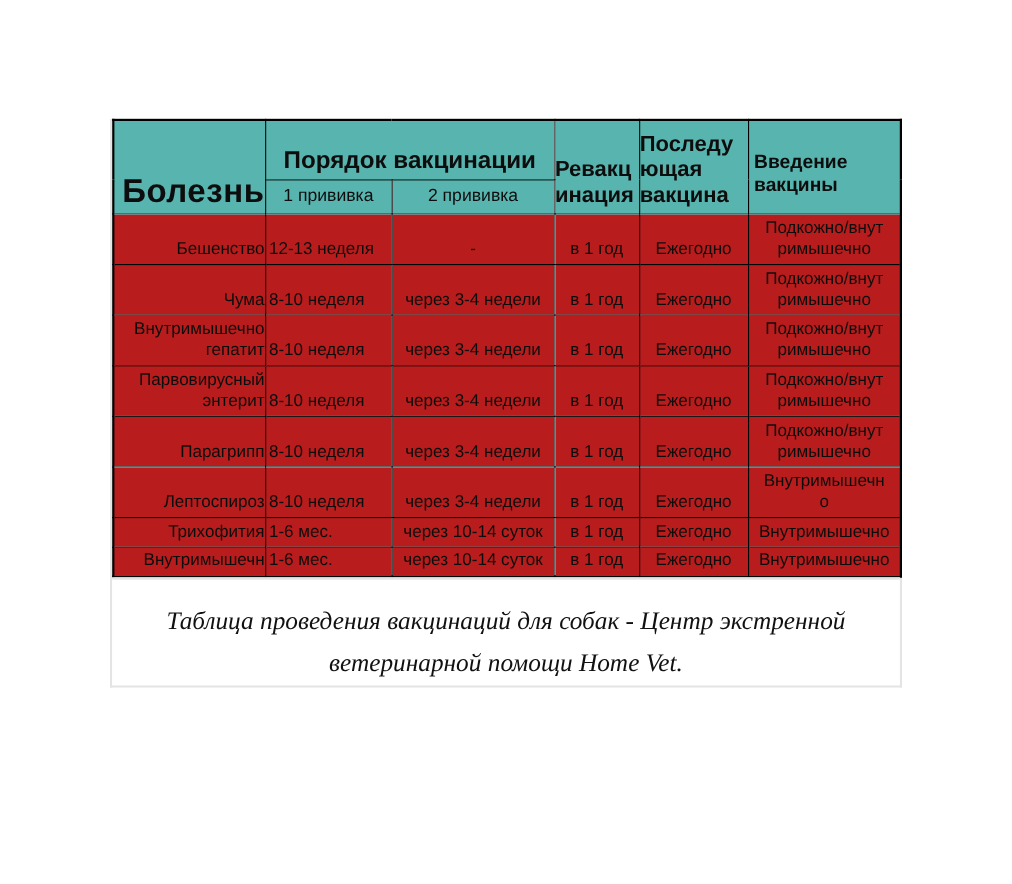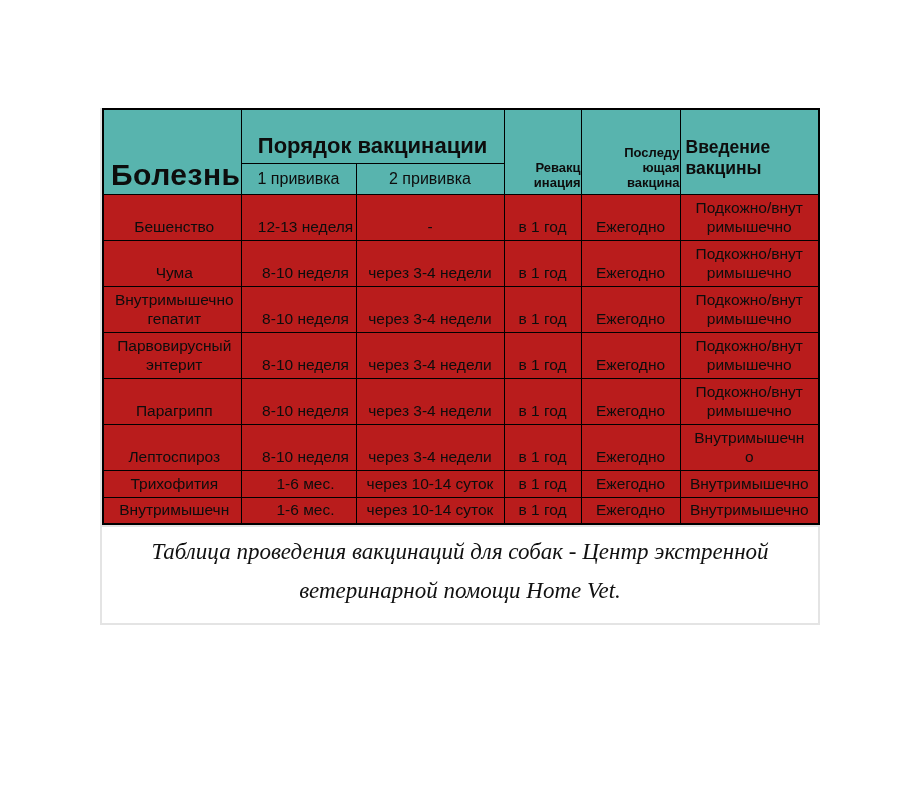--- a/index.html
+++ b/index.html
@@ -50,22 +50,22 @@
     vertical-align: bottom;
     padding-bottom: 4px;
   }
   tr.h2 th {
     font-size: 16px;
     font-weight: normal;
     text-align: center;
     vertical-align: middle;
   }
   th.c-revac, th.c-next {
-    font-size: 13px;
-    text-align: right;
+    font-size: 20px;
+    text-align: left;
     vertical-align: bottom;
     padding-bottom: 3px;
     line-height: 1.18;
   }
   th.c-admin {
     font-size: 17.5px;
     text-align: left;
     vertical-align: bottom;
     padding: 0 0 15px 5px;
     line-height: 1.18;
@@ -74,35 +74,35 @@
   
   tbody td {
     font-size: 15.5px;
     vertical-align: bottom;
     padding-bottom: 3px;
     line-height: 1.22;
     background: #b91c1c;
   }
   tbody tr.r-tall  { height: 46px; }
   tbody tr.r-short { height: 27px; }
-  tbody td:nth-child(1) { text-align: center; padding-left: 4px; }
-  tbody td:nth-child(2) { text-align: center; padding-left: 14px; }
+  tbody td:nth-child(1) { text-align: right; padding-left: 4px; }
+  tbody td:nth-child(2) { text-align: left; padding-left: 3px; }
   tbody td:nth-child(3),
   tbody td:nth-child(4),
   tbody td:nth-child(5),
   tbody td:nth-child(6) { text-align: center; }
 
   
   .caption-box {
     width: 716px;
     height: 98px;
     border-top: 2px solid #e4e4e4;
     background: #ffffff;
     display: flex;
-    align-items: flex-start;
+    align-items: flex-end;
     justify-content: center;
   }
   .caption-text {
     font-family: "Liberation Serif", serif;
     font-style: italic;
     font-size: 23px;
     line-height: 1.68;
     text-align: center;
     white-space: pre-line;
     color: #111111;

